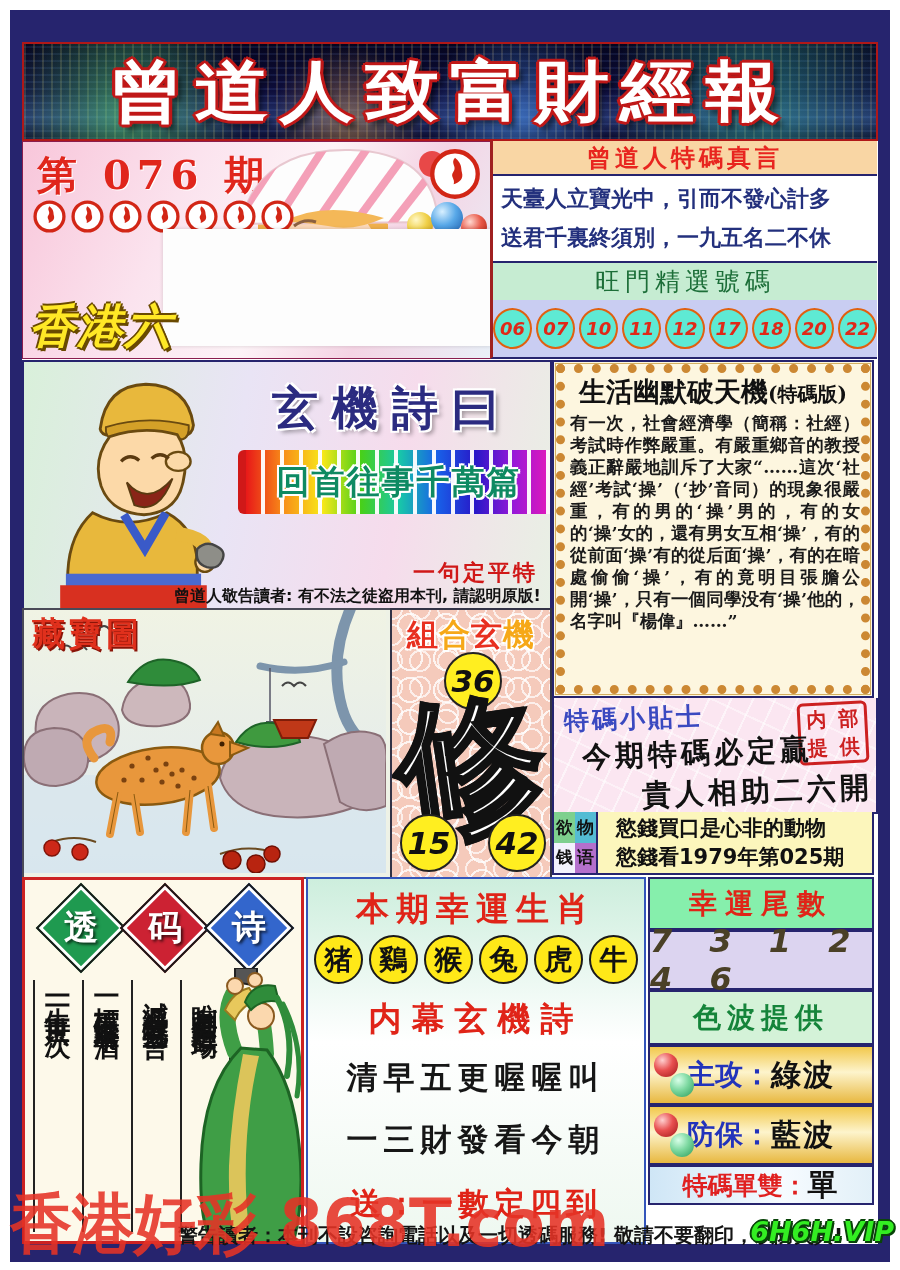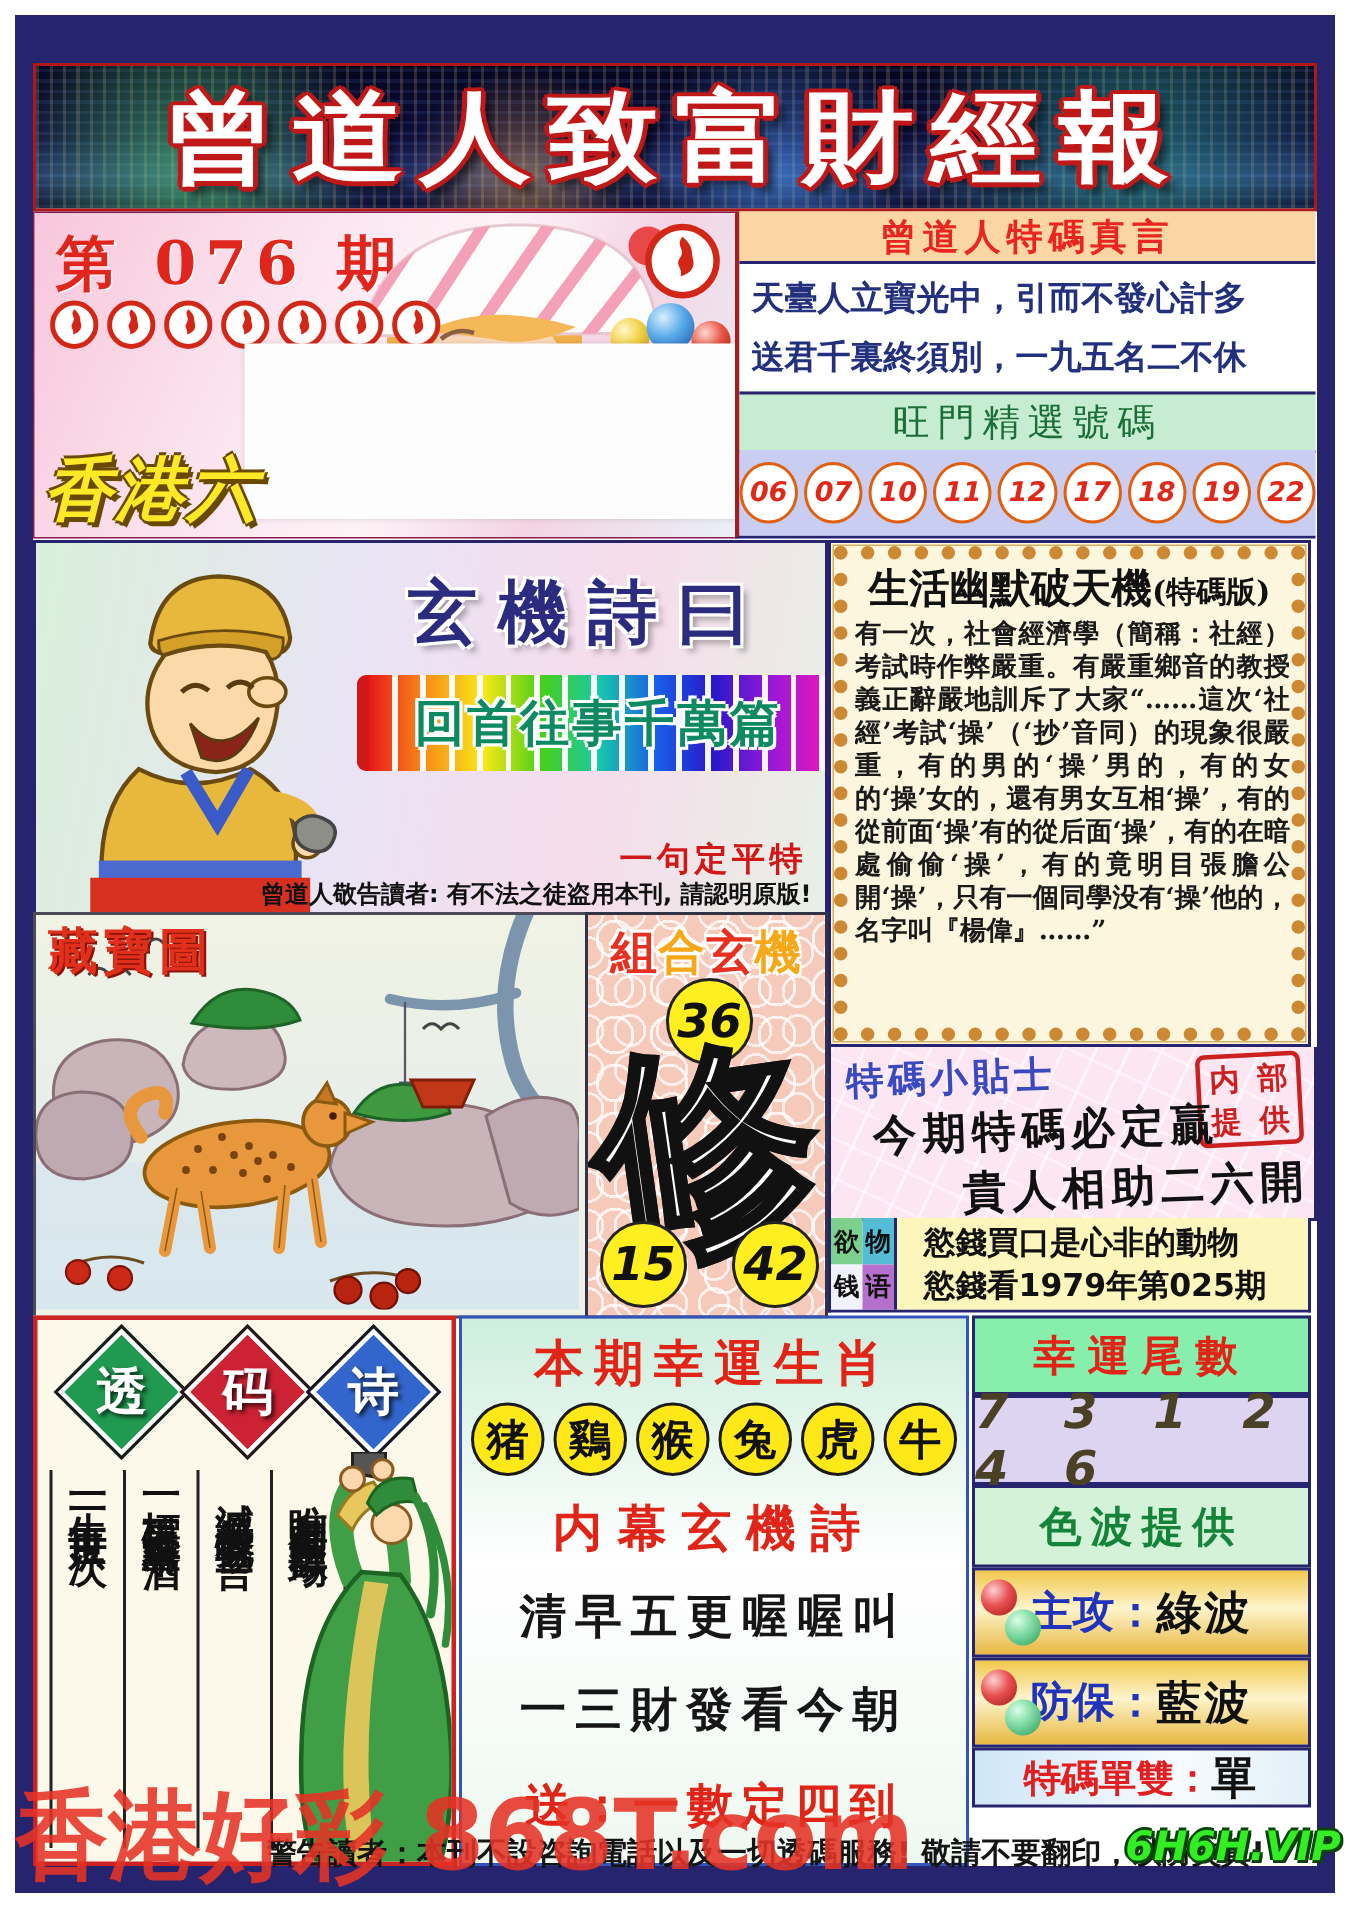--- a/index.html
+++ b/index.html
@@ -42,21 +42,21 @@
 
   
   #oraclePanel{left:468px;top:99px;width:384px;height:216px;border-left:3px solid #a02020;border-bottom:2px solid #26246e;}
   #oracleHead{left:0;top:0;width:100%;height:33px;background:#f9d6a4;border-bottom:2px solid #26246e;
     display:flex;align-items:center;justify-content:center;font-size:24px;font-weight:bold;color:#e8251f;letter-spacing:4px;}
   #oracleVerse{left:0;top:35px;width:100%;height:85px;background:#fff;color:#23307d;font-weight:bold;font-size:22px;
     display:flex;flex-direction:column;justify-content:space-evenly;padding-left:8px;box-sizing:border-box;}
   #oracleNumTitle{left:0;top:120px;width:100%;height:37px;background:#c6ecd2;border-top:2px solid #26246e;border-bottom:2px solid #26246e;
     display:flex;align-items:center;justify-content:center;font-size:25px;font-weight:normal;color:#1c6e38;letter-spacing:5px;}
   #oracleNums{left:0;top:159px;width:100%;height:57px;background:#c9cdf2;display:flex;align-items:center;justify-content:center;gap:4px;}
-  .nc{width:37px;height:37px;border-radius:50%;background:#ffffff;border:2px solid #e06010;color:#e02818;
+  .nc{width:37px;height:37px;border-radius:50%;background:#5eead4;border:2px solid #e06010;color:#e02818;
     font-weight:bold;font-style:italic;font-size:18px;display:flex;align-items:center;justify-content:center;}
 
   
   #mystic{left:0;top:318px;width:526px;height:246px;border:2px solid #26246e;
     background:linear-gradient(100deg,#d9f0da 0%,#e9e4f5 40%,#f6dcEC 70%,#e8f0e4 100%);overflow:hidden;}
   #oldman{left:4px;top:8px;width:230px;height:238px;}
   #mysticTitle{left:248px;top:16px;font-size:46px;font-weight:bold;color:#2b2b80;letter-spacing:14px;white-space:nowrap;
     text-shadow:2px 2px 0 #fff,-2px -2px 0 #fff,2px -2px 0 #fff,-2px 2px 0 #fff,4px 4px 4px rgba(0,0,0,.35);}
   #rainbow{left:214px;top:88px;width:306px;height:64px;border-left:8px solid #d01818;border-right:8px solid #d01818;border-radius:6px;
     background:
@@ -258,21 +258,21 @@
     </div>
     <div id="oracleNumTitle" class="abs">旺門精選號碼</div>
     <div id="oracleNums" class="abs">
       <span class="nc">06</span>
       <span class="nc">07</span>
       <span class="nc">10</span>
       <span class="nc">11</span>
       <span class="nc">12</span>
       <span class="nc">17</span>
       <span class="nc">18</span>
-      <span class="nc">19</span>
+      <span class="nc">20</span>
       <span class="nc">22</span>
     </div>
   </div>
 
   <div id="mystic" class="abs">
     <svg id="oldman" class="abs" viewBox="0 0 230 250">
       <path d="M62,150 Q38,172 36,212 L36,250 L172,250 L172,202 Q170,166 140,150 Q100,170 62,150 Z" fill="#e8b83c" stroke="#6a4a10" stroke-width="3"></path>
       <rect x="34" y="214" width="142" height="13" fill="#4a6ad0"></rect>
       <path d="M28,226 L182,226 L182,250 L28,250 Z" fill="#d83020"></path>
       <path d="M95,152 L117,188 L139,150" fill="none" stroke="#3a5ac8" stroke-width="9"></path>

